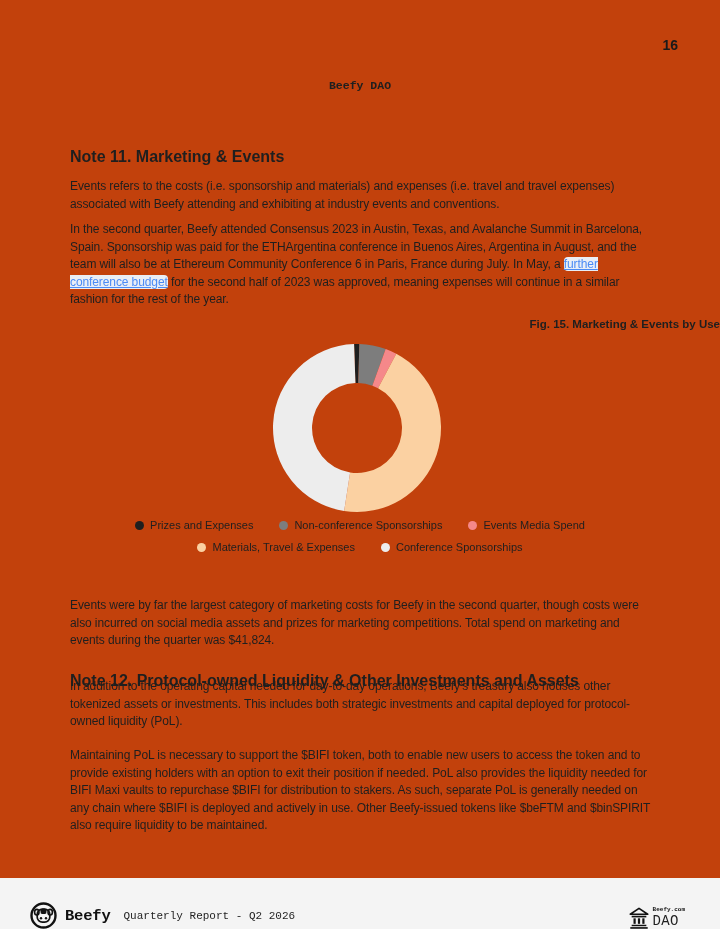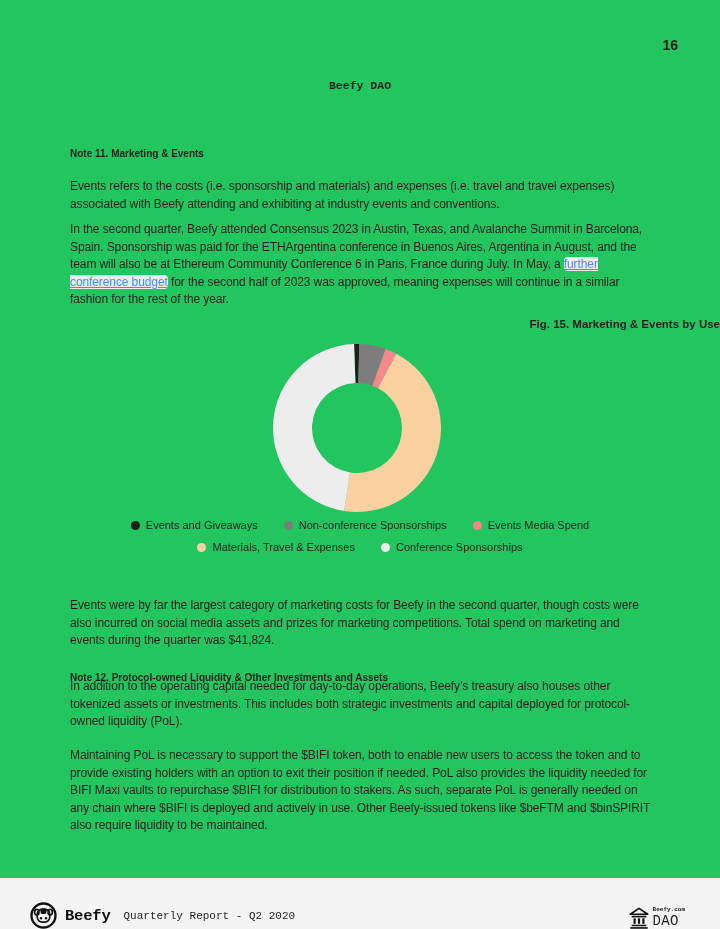--- a/index.html
+++ b/index.html
@@ -1,31 +1,31 @@
 <!DOCTYPE html>
 <html><head>
 <meta charset="utf-8">
 <style>
   html,body { margin:0; padding:0; background:#ffffff; }
   .page {
-    position:relative; width:720px; height:929px; background:#22c55e;
+    position:relative; width:720px; height:929px; background:#c2410c;
     font-family:"Liberation Sans","DejaVu Sans",sans-serif;
     color:#1F1F1F; overflow:hidden;
   }
   .page-number {
     position:absolute; top:37px; right:42px;
     font-size:14px; font-weight:bold; color:#1A1A1A;
   }
   .doc-title {
     position:absolute; top:79px; left:0; width:100%;
     text-align:center; font-size:11.5px; font-weight:bold;font-family:Liberation Mono, monospace;
   }
   .note-heading {
     position:absolute; left:70px; width:582px;
-    font-size:10px; font-weight:bold;
+    font-size:16px; font-weight:bold;
   }
   .para {
     position:absolute; left:70px; width:582px;
     font-size:12px; line-height:17.5px; letter-spacing:-0.1px; color:#1F1F1F;
   }
   #note11-heading { top:148px; }
   #para1 { top:178px; }
   #para2 { top:221px; }
   .doc-link {
     color:#4B8BF5; text-decoration:underline; cursor:pointer;
@@ -85,21 +85,21 @@
       <path d="M87.35 1.03 A84 84 0 0 1 113.67 6.05 L100.36 42.70 A45 45 0 0 0 86.26 40.02 Z" fill="#7D7D7D"></path>
       <path d="M113.67 6.05 A84 84 0 0 1 124.28 10.75 L106.04 45.22 A45 45 0 0 0 100.36 42.70 Z" fill="#F5888A"></path>
       <path d="M124.28 10.75 A84 84 0 0 1 72.15 168.01 L78.12 129.47 A45 45 0 0 0 106.04 45.22 Z" fill="#FBD1A2"></path>
       <path d="M72.15 168.01 A84 84 0 0 1 82.07 1.05 L83.43 40.03 A45 45 0 0 0 78.12 129.47 Z" fill="#EDEDED"></path>
     </svg>
 
   <div class="legend" id="legend">
       <div class="legend-row">
         <span class="legend-item">
           <span class="legend-dot" style="background: rgb(31, 31, 31);"></span>
-          <span>Events and Giveaways</span>
+          <span>Prizes and Expenses</span>
         </span>
         <span class="legend-item">
           <span class="legend-dot" style="background: rgb(125, 125, 125);"></span>
           <span>Non-conference Sponsorships</span>
         </span>
         <span class="legend-item">
           <span class="legend-dot" style="background: rgb(245, 136, 138);"></span>
           <span>Events Media Spend</span>
         </span>
       </div>
@@ -128,21 +128,21 @@
       <svg class="brand-logo" viewBox="0 0 27 27">
         <circle cx="13.5" cy="13.5" r="12" fill="none" stroke="#111111" stroke-width="2.4"></circle>
         <ellipse cx="6.8" cy="10.2" rx="2.2" ry="2.8" fill="none" stroke="#111111" stroke-width="1.6"></ellipse>
         <ellipse cx="20.2" cy="10.2" rx="2.2" ry="2.8" fill="none" stroke="#111111" stroke-width="1.6"></ellipse>
         <rect x="7.2" y="7.2" width="12.6" height="13" rx="5.2" fill="none" stroke="#111111" stroke-width="1.7"></rect>
         <path d="M10.2 7.4 Q13.5 5.8 16.8 7.4 L16.2 11.4 Q13.5 12.8 10.8 11.4 Z" fill="#111111"></path>
         <circle cx="11" cy="16.2" r="1.2" fill="#111111"></circle>
         <circle cx="16" cy="16.2" r="1.2" fill="#111111"></circle>
       </svg>
       <span class="brand-name">Beefy</span>
-      <span class="report-label">Quarterly Report - Q2 2020</span>
+      <span class="report-label">Quarterly Report - Q2 2026</span>
     </div>
     <div class="footer-right">
       <svg class="bank-icon" viewBox="0 0 24 25">
         <path d="M12 2.5 L21.5 9 L2.5 9 Z" fill="none" stroke="#111111" stroke-width="1.8" stroke-linejoin="round"></path>
         <rect x="4" y="10.6" width="16" height="1.8" fill="#111111"></rect>
         <rect x="6" y="13.4" width="2.4" height="6" fill="#111111"></rect>
         <rect x="10.8" y="13.4" width="2.4" height="6" fill="#111111"></rect>
         <rect x="15.6" y="13.4" width="2.4" height="6" fill="#111111"></rect>
         <rect x="4" y="20.4" width="16" height="1.6" fill="#111111"></rect>
         <rect x="2.5" y="23" width="19" height="1.8" fill="#111111"></rect>

